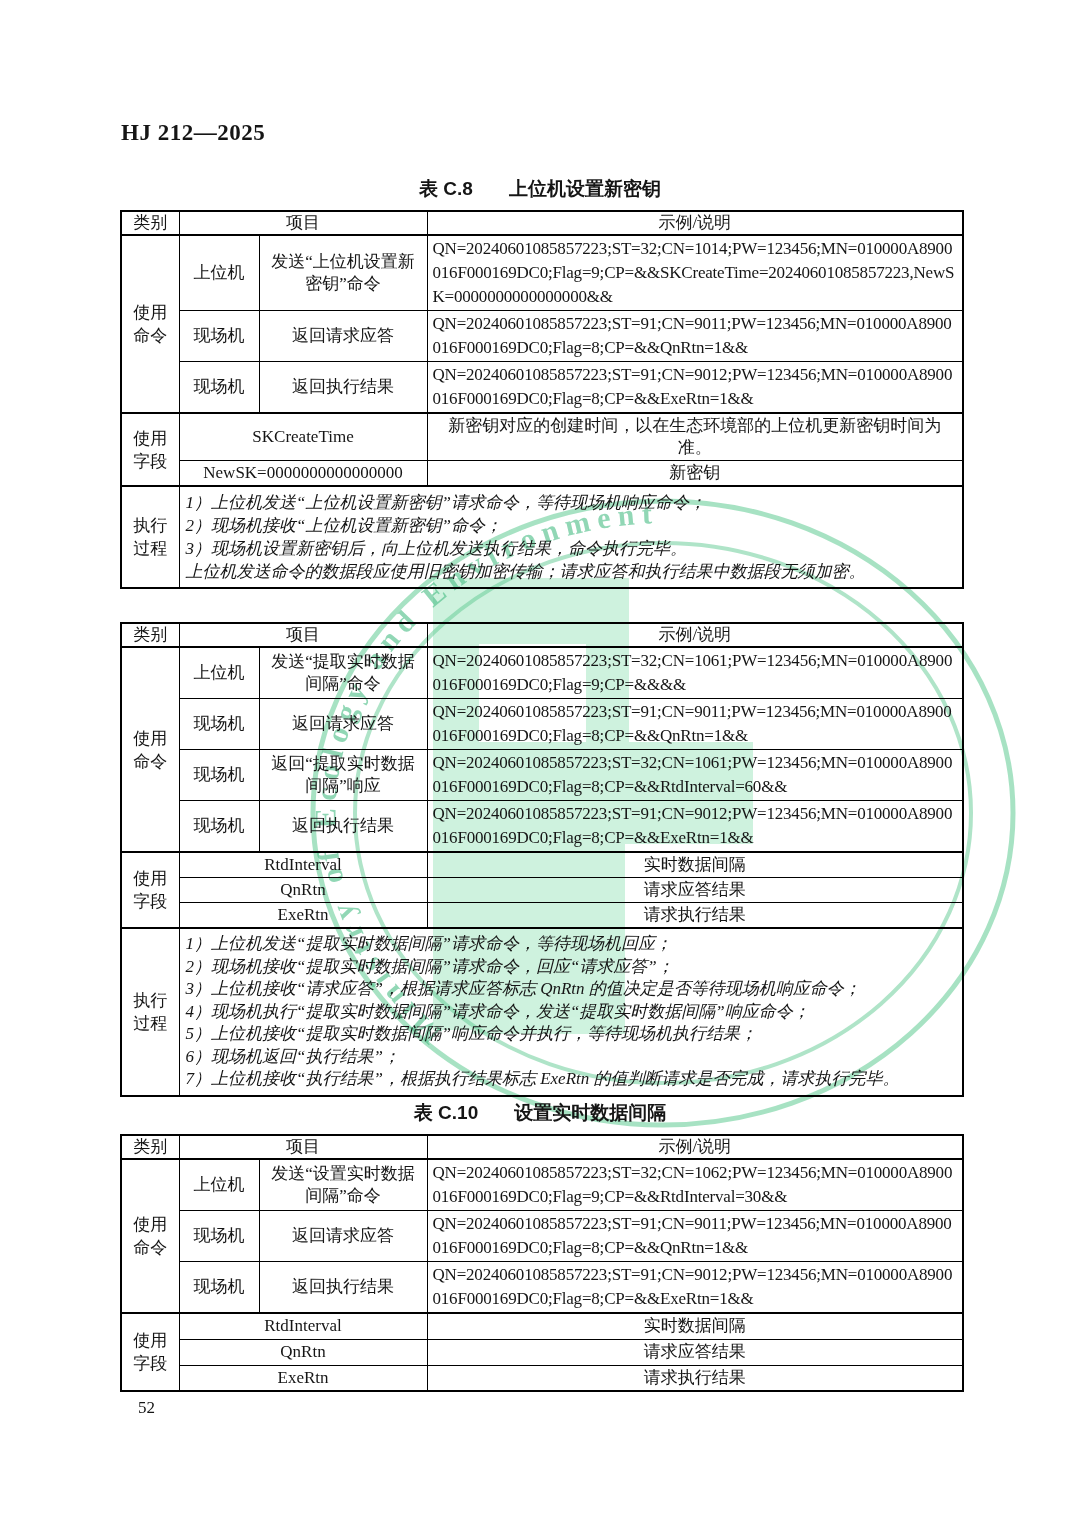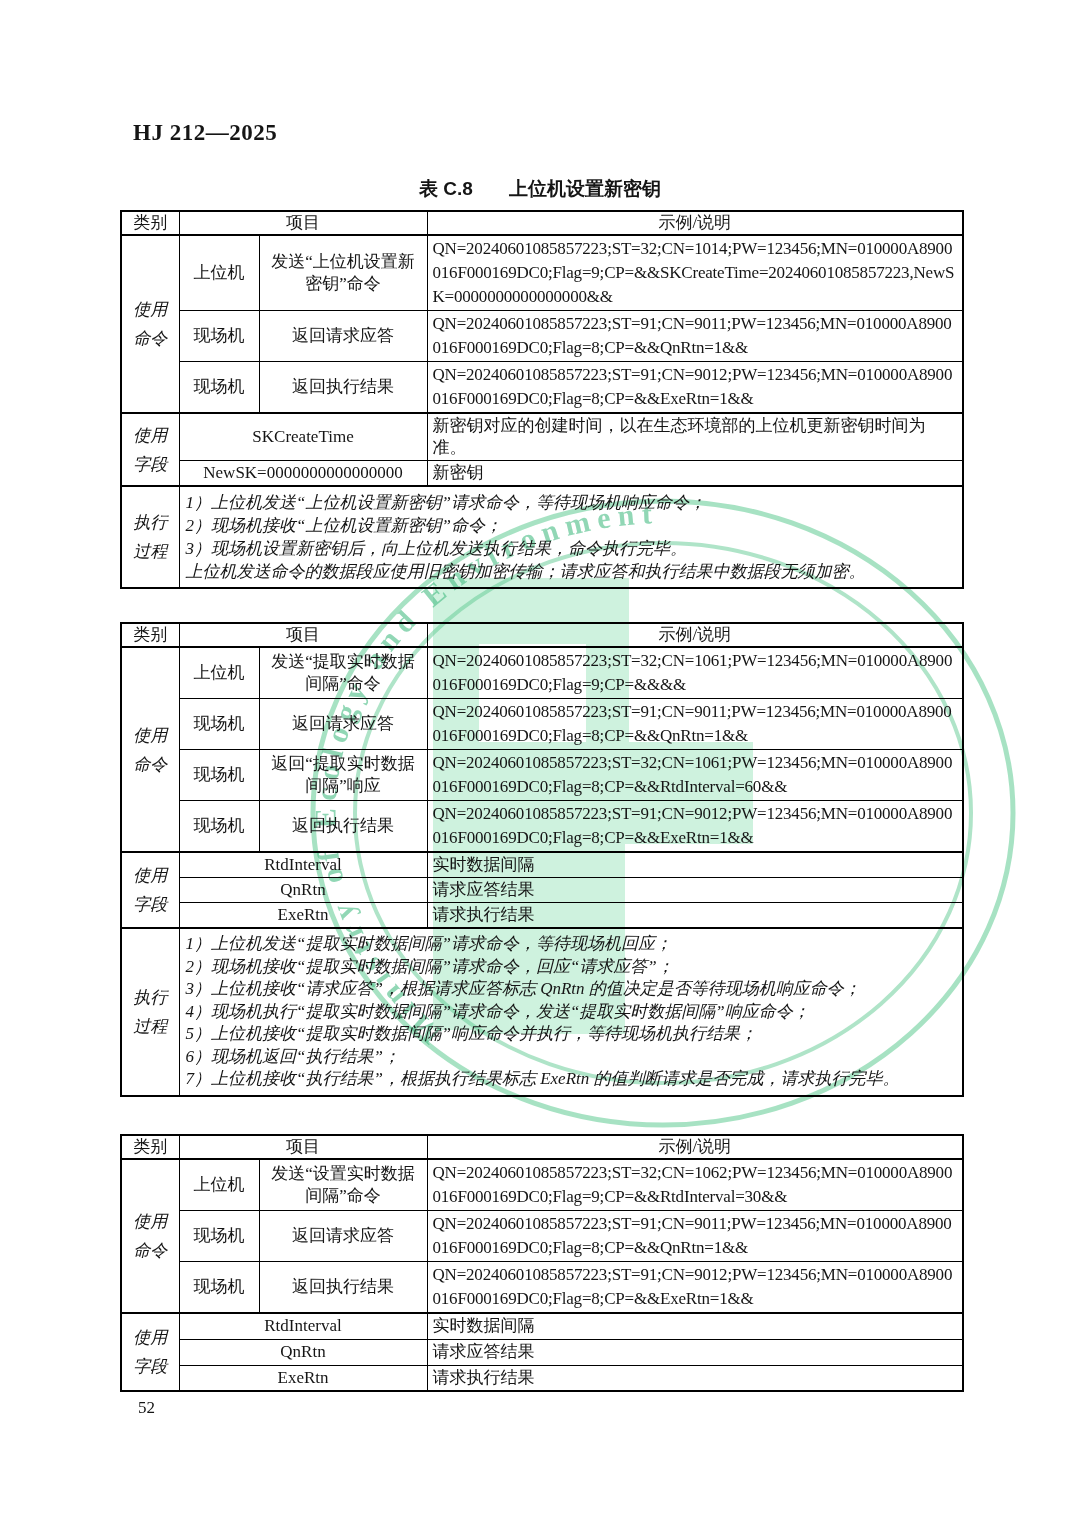--- a/index.html
+++ b/index.html
@@ -3,46 +3,46 @@
 <meta charset="utf-8">
 <style>
   * { margin:0; padding:0; box-sizing:border-box; }
   html,body { width:1080px; height:1528px; background:#ffffff; overflow:hidden;
     font-family:"Liberation Serif","DejaVu Serif",serif; color:#151515; }
   .page { position:relative; width:1080px; height:1528px; background:#ffffff; }
 
   .watermark { position:absolute; left:0; top:0; width:1080px; height:1528px; z-index:0; pointer-events:none; }
   .content { position:absolute; left:0; top:0; width:1080px; height:1528px; z-index:1; }
 
-  .std-code { position:absolute; left:121px; top:120px; font-size:23px; font-weight:bold; letter-spacing:0.5px;margin-left:12px; }
+  .std-code { position:absolute; left:121px; top:120px; font-size:23px; font-weight:bold; letter-spacing:0.5px; }
 
   .caption { position:absolute; left:0; width:1080px; text-align:center;
     font-family:"Liberation Sans","DejaVu Sans",sans-serif; font-weight:bold; font-size:19px; }
   .caption .cap-title { margin-left:36px; }
   #cap-c8  { top:176px; }
   #cap-c9  { top:588px; }
   #cap-c10 { top:1100px; }
 
   table { position:absolute; left:120px; width:842px; border-collapse:collapse; table-layout:fixed;
     border:2px solid #000; background:transparent; }
   #tbl-c8  { top:210px; }
   #tbl-c9  { top:622px; }
   #tbl-c10 { top:1134px; }
 
   td { border:1px solid #000; font-size:17px; vertical-align:middle; padding:1px 5px; line-height:22px; }
   tr.hdr td { height:18px; text-align:center; padding:0 4px; border-bottom:2px solid #000; }
   tr.thick td { border-top:2px solid #000; }
 
-  td.cat { text-align:center; padding:0 6px; line-height:29px;font-style:italic; }
+  td.cat { text-align:center; padding:0 6px; line-height:23px; }
   td.role { text-align:center; }
   td.item { text-align:center; line-height:22px; padding:1px 5px; }
   td.example { text-align:left; font-size:17px; line-height:24px; padding:1px 4px 1px 5px;
     word-break:break-all; letter-spacing:-0.2px; }
   td.fieldname { text-align:center; }
-  td.fielddesc { text-align:left; }
+  td.fielddesc { text-align:center; }
   tr.cmdrow td { height:48px; }
   tr.cmdrow-tall td { height:74px; }
   tr.cmdrow-c10 td { height:50px; }
   tr.fieldrow td { height:25px; }
   tr.fieldrow-c10 td { height:26px; }
   td.process { text-align:left; padding:4px 6px;font-style:italic; }
   td.process .pline { line-height:23px; }
   #tbl-c9 td.process .pline { line-height:22.5px; }
 
   .page-num { position:absolute; left:138px; top:1398px; font-size:17px; }
@@ -182,20 +182,23 @@
           <div class="pline">3）上位机接收“请求应答”，根据请求应答标志 QnRtn 的值决定是否等待现场机响应命令；</div>
           <div class="pline">4）现场机执行“提取实时数据间隔”请求命令，发送“提取实时数据间隔”响应命令；</div>
           <div class="pline">5）上位机接收“提取实时数据间隔”响应命令并执行，等待现场机执行结果；</div>
           <div class="pline">6）现场机返回“执行结果”；</div>
           <div class="pline">7）上位机接收“执行结果”，根据执行结果标志 ExeRtn 的值判断请求是否完成，请求执行完毕。</div>
         </td>
       </tr>
     </tbody>
       </table>
 
+    <div class="caption" id="cap-c10">
+      <span>表 C.10</span><span class="cap-title">设置实时数据间隔</span>
+    </div>
 
     <table id="tbl-c10">
       <colgroup>
           <col style="width:58px">
           <col style="width:80px">
           <col style="width:168px">
           <col style="width:536px">
         </colgroup>
       <tbody>
           <tr class="hdr">

